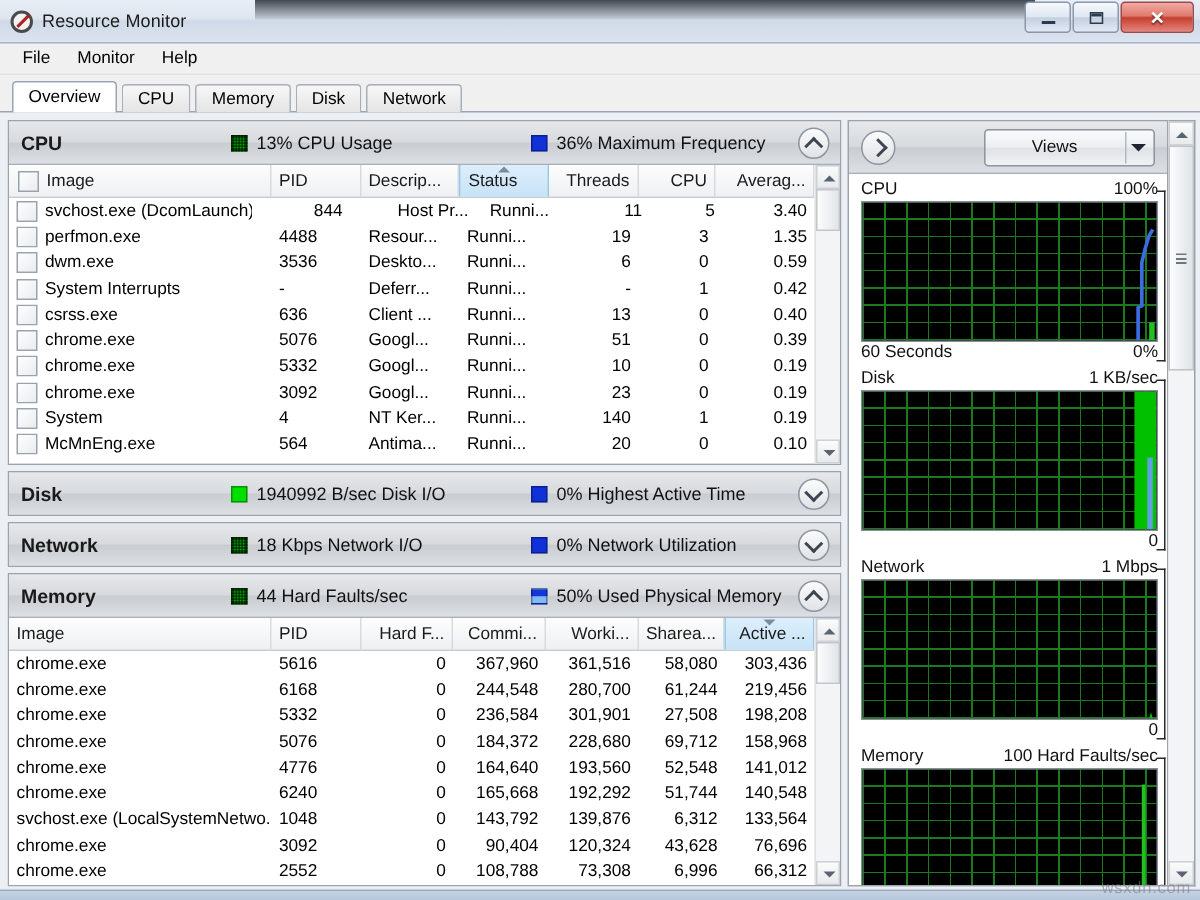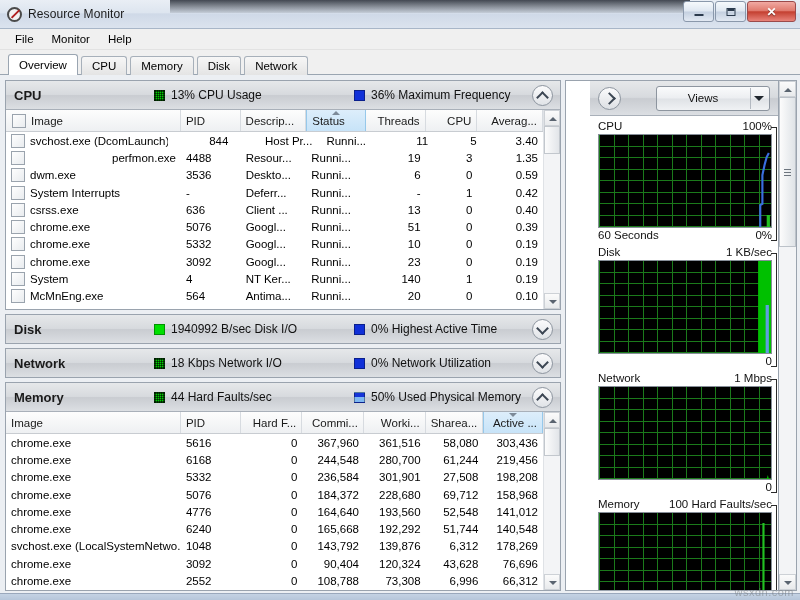--- a/index.html
+++ b/index.html
@@ -263,21 +263,20 @@
     border: 1px solid #c2c7cd; box-sizing: border-box;
   }
 
   
   .graph-col {
     flex: 1; min-width: 0;
     border: 1px solid #9aa3ae;
     background: #fff;
     display: flex; flex-direction: column;
     overflow: hidden;
-    padding-left: 24px;
   }
   .graph-toolbar {
     height: 34px; flex: none;
     background: linear-gradient(to bottom, #e6e8ea 0%, #d7dade 48%, #c9ccd1 52%, #dcdfe3 100%);
     border-bottom: 1px solid #a9b0b9;
     display: flex; align-items: center;
     padding: 0 8px;
   }
   .collapse-btn {
     width: 21px; height: 21px; border-radius: 50%;
@@ -447,21 +446,21 @@
                     <span>svchost.exe (DcomLaunch)</span>
                   </div>
                   <div class="cell" style="width: 60px; margin-left: 36px;">844</div>
                   <div class="cell" style="width: 66px;">Host Pr...</div>
                   <div class="cell" style="width: 60px;">Runni...</div>
                   <div class="cell num" style="width: 60px;">11</div>
                   <div class="cell num" style="width: 52px;">5</div>
                   <div class="cell num" style="width: 66px;">3.40</div>
                 </div>
                 <div class="row">
-                  <div class="cell" style="width: 176px; justify-content: space-between;">
+                  <div class="cell" style="width: 176px;">
                     <span class="cb"></span>
                     <span>perfmon.exe</span>
                   </div>
                   <div class="cell" style="width: 60px;">4488</div>
                   <div class="cell" style="width: 66px;">Resour...</div>
                   <div class="cell" style="width: 60px;">Runni...</div>
                   <div class="cell num" style="width: 60px;">19</div>
                   <div class="cell num" style="width: 52px;">3</div>
                   <div class="cell num" style="width: 66px;">1.35</div>
                 </div>
@@ -684,21 +683,21 @@
                   <div class="cell num" style="width: 58px;">51,744</div>
                   <div class="cell num" style="width: 60px;">140,548</div>
                 </div>
                 <div class="row">
                   <div class="cell" style="width: 176px;">svchost.exe (LocalSystemNetwo...</div>
                   <div class="cell" style="width: 60px;">1048</div>
                   <div class="cell num" style="width: 62px;">0</div>
                   <div class="cell num" style="width: 62px;">143,792</div>
                   <div class="cell num" style="width: 62px;">139,876</div>
                   <div class="cell num" style="width: 58px;">6,312</div>
-                  <div class="cell num" style="width: 60px;">178,269</div>
+                  <div class="cell num" style="width: 60px;">133,564</div>
                 </div>
                 <div class="row">
                   <div class="cell" style="width: 176px;">chrome.exe</div>
                   <div class="cell" style="width: 60px;">3092</div>
                   <div class="cell num" style="width: 62px;">0</div>
                   <div class="cell num" style="width: 62px;">90,404</div>
                   <div class="cell num" style="width: 62px;">120,324</div>
                   <div class="cell num" style="width: 58px;">43,628</div>
                   <div class="cell num" style="width: 60px;">76,696</div>
                 </div>

